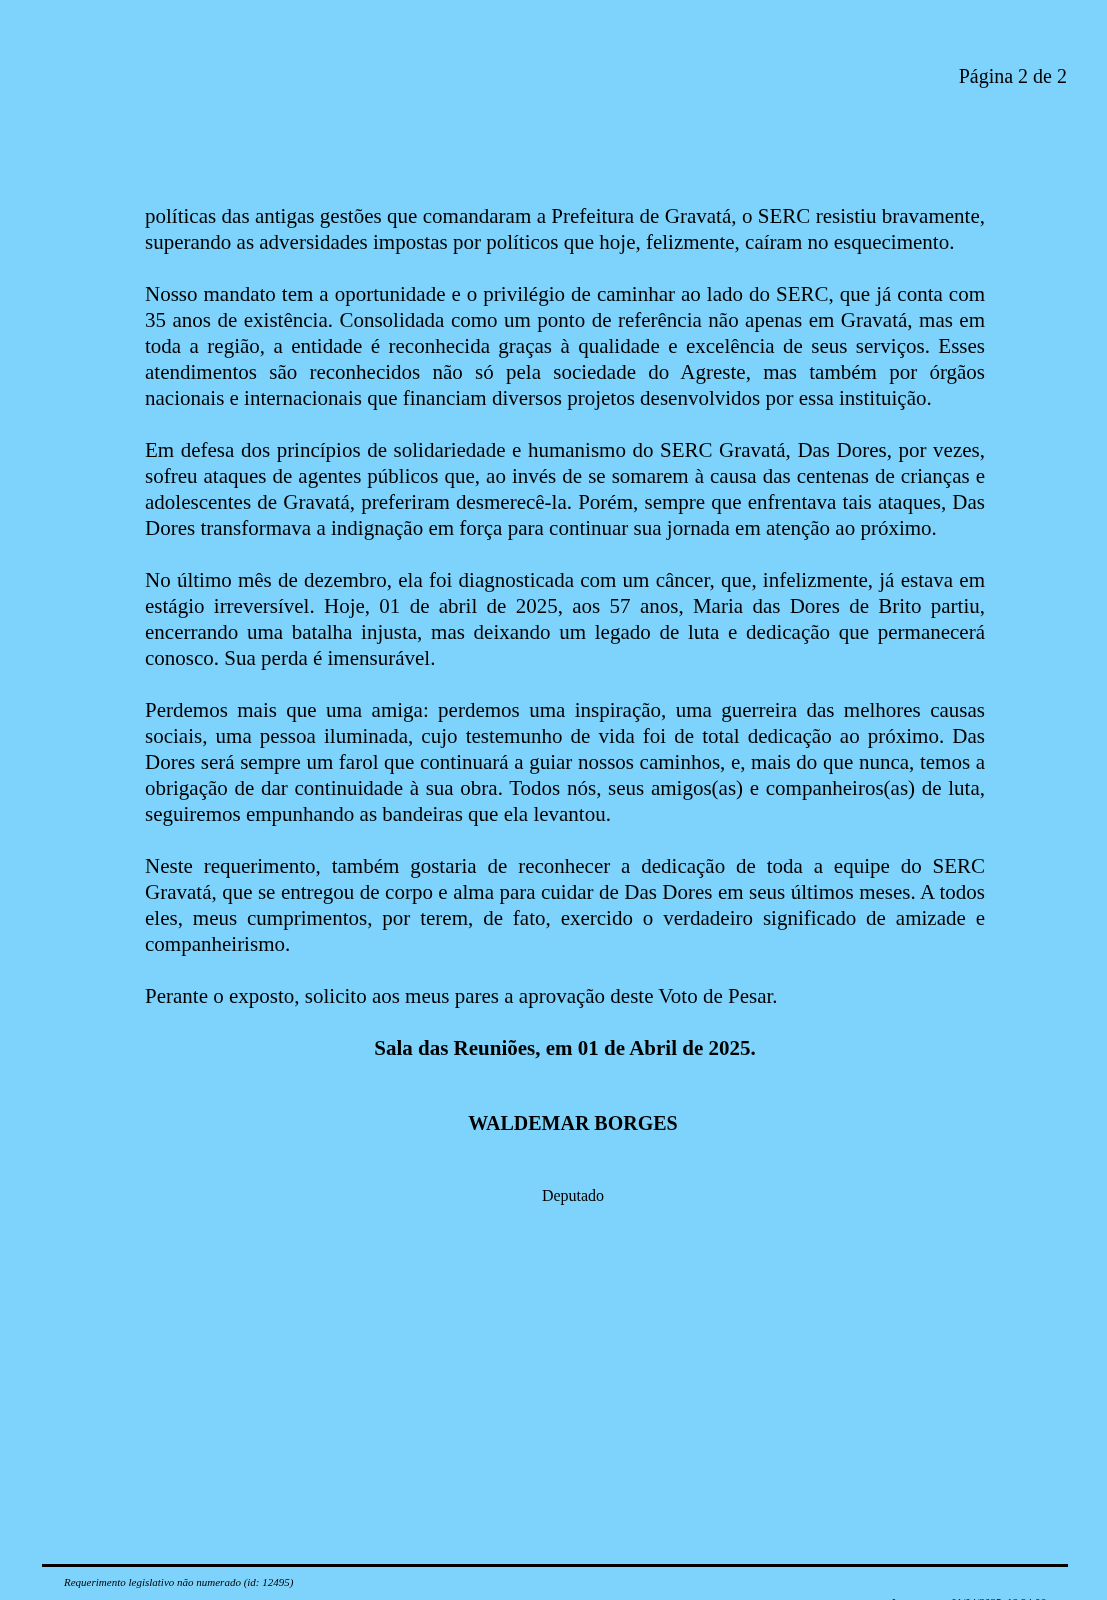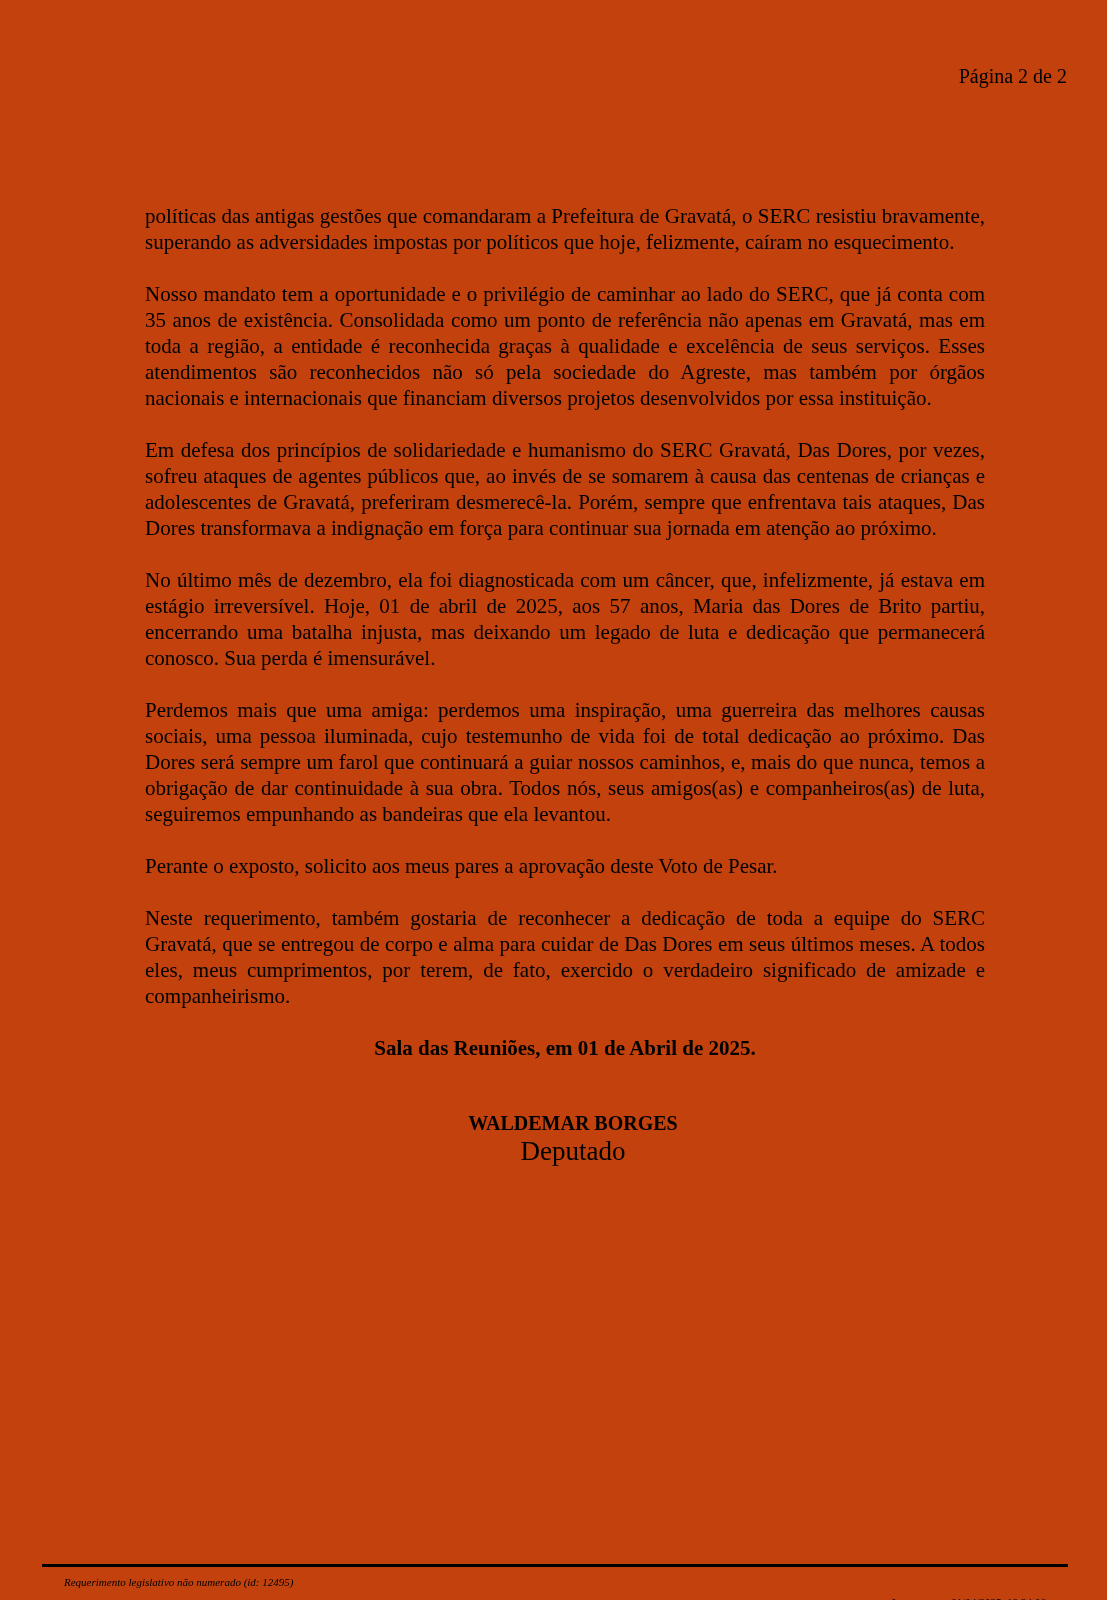--- a/index.html
+++ b/index.html
@@ -11,21 +11,21 @@
     height: 1600px;
     background: #ffffff;
     position: relative;
     font-family: "Liberation Serif", serif;
     color: #000000;
     overflow: hidden;
   }
   .page {
     position: absolute;
     top: 0; left: 0; right: 0; bottom: 0;
-    background: #c2410c;
+    background: #7dd3fc;
   }
   .page-number {
     position: absolute;
     top: 64px;
     right: 40px;
     font-size: 20px;
     line-height: 24px;
     white-space: nowrap;
   }
   .content {
@@ -49,22 +49,23 @@
   .signature {
     margin-top: 49px;
     text-align: center;
   }
   .sig-name {
     font-weight: bold;
     font-size: 20px;
     line-height: 26px;
   }
   .sig-role {
-    font-size: 27px;
+    font-size: 16px;
     line-height: 30px;
+    margin-top: 45px;
   }
   .footer {
     position: absolute;
     left: 42px;
     right: 39px;
     top: 1564px;
     border-top: 3px solid #000000;
     display: flex;
     justify-content: space-between;
     align-items: flex-start;
@@ -86,22 +87,22 @@
 <div class="page">
 
   <div class="page-number">Página 2 de 2</div>
 
   <div class="content">
     <p>políticas das antigas gestões que comandaram a Prefeitura de Gravatá, o SERC resistiu bravamente, superando as adversidades impostas por políticos que hoje, felizmente, caíram no esquecimento.</p>
     <p>Nosso mandato tem a oportunidade e o privilégio de caminhar ao lado do SERC, que já conta com 35 anos de existência. Consolidada como um ponto de referência não apenas em Gravatá, mas em toda a região, a entidade é reconhecida graças à qualidade e excelência de seus serviços. Esses atendimentos são reconhecidos não só pela sociedade do Agreste, mas também por órgãos nacionais e internacionais que financiam diversos projetos desenvolvidos por essa instituição.</p>
     <p>Em defesa dos princípios de solidariedade e humanismo do SERC Gravatá, Das Dores, por vezes, sofreu ataques de agentes públicos que, ao invés de se somarem à causa das centenas de crianças e adolescentes de Gravatá, preferiram desmerecê-la. Porém, sempre que enfrentava tais ataques, Das Dores transformava a indignação em força para continuar sua jornada em atenção ao próximo.</p>
     <p>No último mês de dezembro, ela foi diagnosticada com um câncer, que, infelizmente, já estava em estágio irreversível. Hoje, 01 de abril de 2025, aos 57 anos, Maria das Dores de Brito partiu, encerrando uma batalha injusta, mas deixando um legado de luta e dedicação que permanecerá conosco. Sua perda é imensurável.</p>
     <p>Perdemos mais que uma amiga: perdemos uma inspiração, uma guerreira das melhores causas sociais, uma pessoa iluminada, cujo testemunho de vida foi de total dedicação ao próximo. Das Dores será sempre um farol que continuará a guiar nossos caminhos, e, mais do que nunca, temos a obrigação de dar continuidade à sua obra. Todos nós, seus amigos(as) e companheiros(as) de luta, seguiremos empunhando as bandeiras que ela levantou.</p>
+    <p>Neste requerimento, também gostaria de reconhecer a dedicação de toda a equipe do SERC Gravatá, que se entregou de corpo e alma para cuidar de Das Dores em seus últimos meses. A todos eles, meus cumprimentos, por terem, de fato, exercido o verdadeiro significado de amizade e companheirismo.</p>
     <p>Perante o exposto, solicito aos meus pares a aprovação deste Voto de Pesar.</p>
-    <p>Neste requerimento, também gostaria de reconhecer a dedicação de toda a equipe do SERC Gravatá, que se entregou de corpo e alma para cuidar de Das Dores em seus últimos meses. A todos eles, meus cumprimentos, por terem, de fato, exercido o verdadeiro significado de amizade e companheirismo.</p>
 
     <p class="date-line">Sala das Reuniões, em 01 de Abril de 2025.</p>
 
     <div class="signature">
       <div class="sig-name">WALDEMAR BORGES</div>
       <div class="sig-role">Deputado</div>
     </div>
   </div>
 
   <div class="footer">

